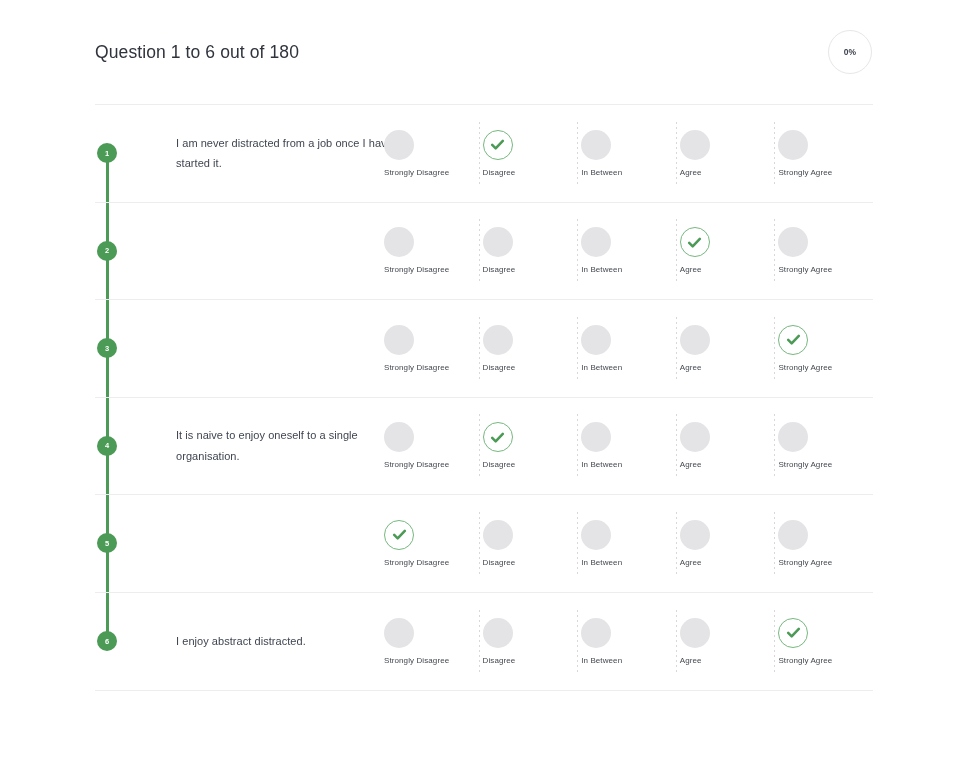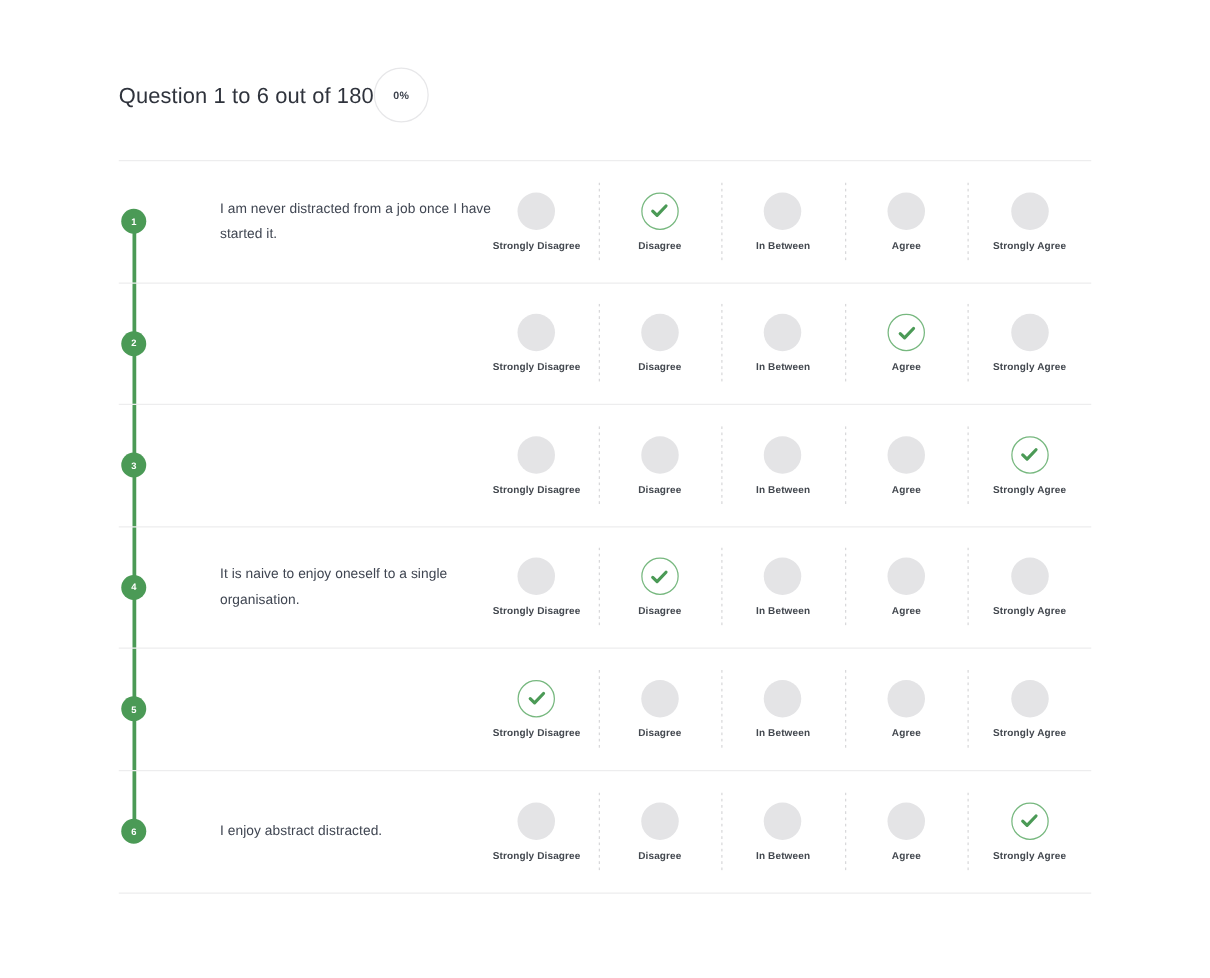--- a/index.html
+++ b/index.html
@@ -27,21 +27,21 @@
     top: 0;
     width: 778px;
   }
 
   
   .header {
     position: relative;
     height: 104px;
     display: flex;
     align-items: center;
-    margin-top: 24px;
+    justify-content: space-between;
   }
   .header-title {
     font-size: 17.5px;
     font-weight: 400;
     color: #2f333c;
     letter-spacing: 0.1px;
     line-height: 1.2;
   }
   .progress-badge {
     width: 44px;
@@ -136,24 +136,22 @@
     position: absolute;
     left: 285px;
     right: 0;
     display: flex;
   }
   .option {
     position: relative;
     flex: 1 1 0;
     display: flex;
     flex-direction: column;
-    align-items: center;
     justify-content: center;
     padding: 0 4px;
-    font-weight: bold;
   }
   .option + .option::before {
     content: "";
     position: absolute;
     left: 0;
     top: -8px;
     bottom: -8px;
     width: 1px;
     background-image: linear-gradient(to bottom, #d8d8da 0px, #d8d8da 2px, transparent 2px, transparent 5px);
     background-size: 1px 5px;

